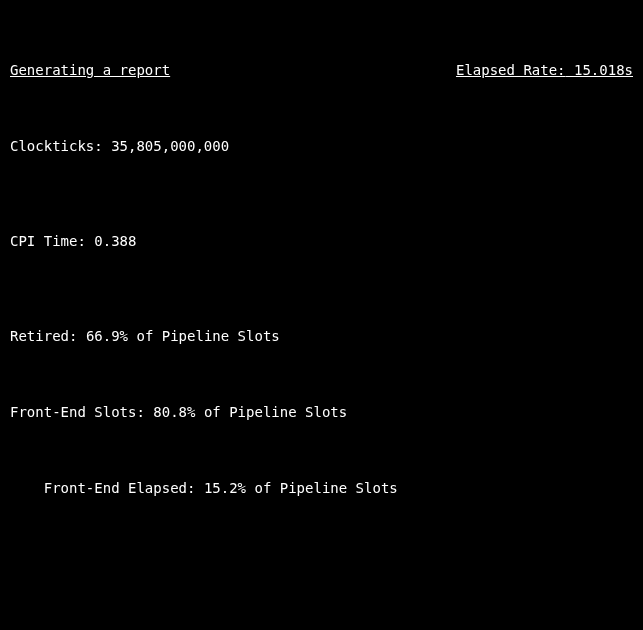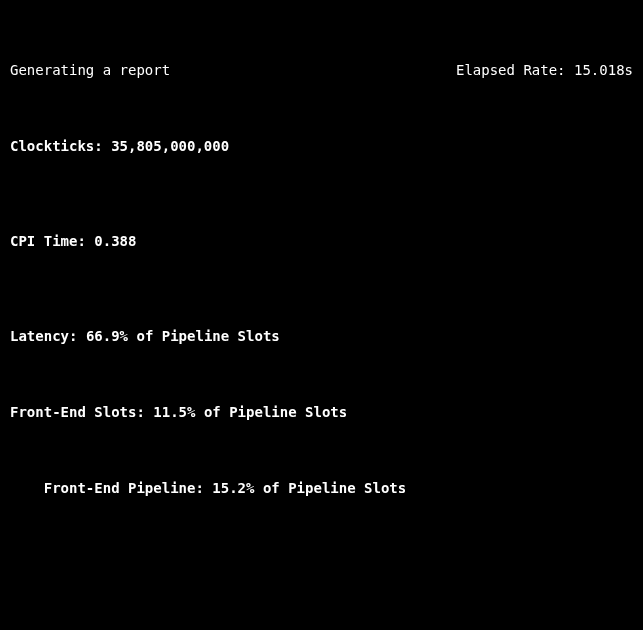--- a/index.html
+++ b/index.html
@@ -18,49 +18,49 @@
     padding: 4px 10px 4px 10px;
     white-space: pre;
   }
   .header-line {
     display: flex;
     justify-content: space-between;
   }
   .header-left,
   .header-right {
     white-space: pre;
+    text-decoration: underline;
   }
   .line {
     white-space: pre;
-    font-weight: bold;
   }
   
   .i1::before { content: "    "; }
 </style>
 </head>
 <body>
 
 <div class="term">
 
   <div class="header-line">
     <span class="header-left">Generating a report</span>
     <span class="header-right"><span>Elapsed Rate:</span> <span>15.018s</span></span>
   </div>
 
   <div class="line"><span>Clockticks</span>: <span>35,805,000,000</span></div>
 
 
   <div class="line"><span>CPI Time</span>: <span>0.388</span></div>
 
 
-  <div class="line"><span>Latency</span>: <span>66.9%</span> <span>of Pipeline Slots</span></div>
+  <div class="line"><span>Retired</span>: <span>66.9%</span> <span>of Pipeline Slots</span></div>
 
-  <div class="line"><span>Front-End Slots</span>: <span>11.5%</span> <span>of Pipeline Slots</span></div>
+  <div class="line"><span>Front-End Slots</span>: <span>80.8%</span> <span>of Pipeline Slots</span></div>
 
-  <div class="line i1"><span>Front-End Pipeline</span>: <span>15.2%</span> <span>of Pipeline Slots</span></div>
+  <div class="line i1"><span>Front-End Elapsed</span>: <span>15.2%</span> <span>of Pipeline Slots</span></div>
 
   
 
   
 
   
 
   
 
   

